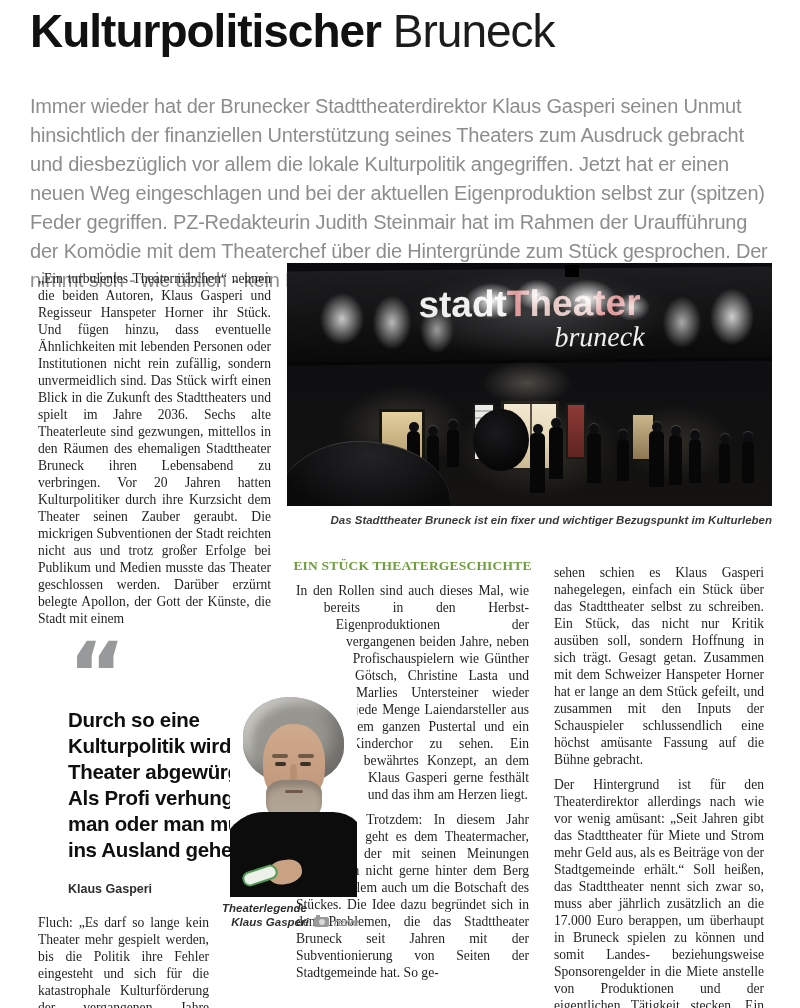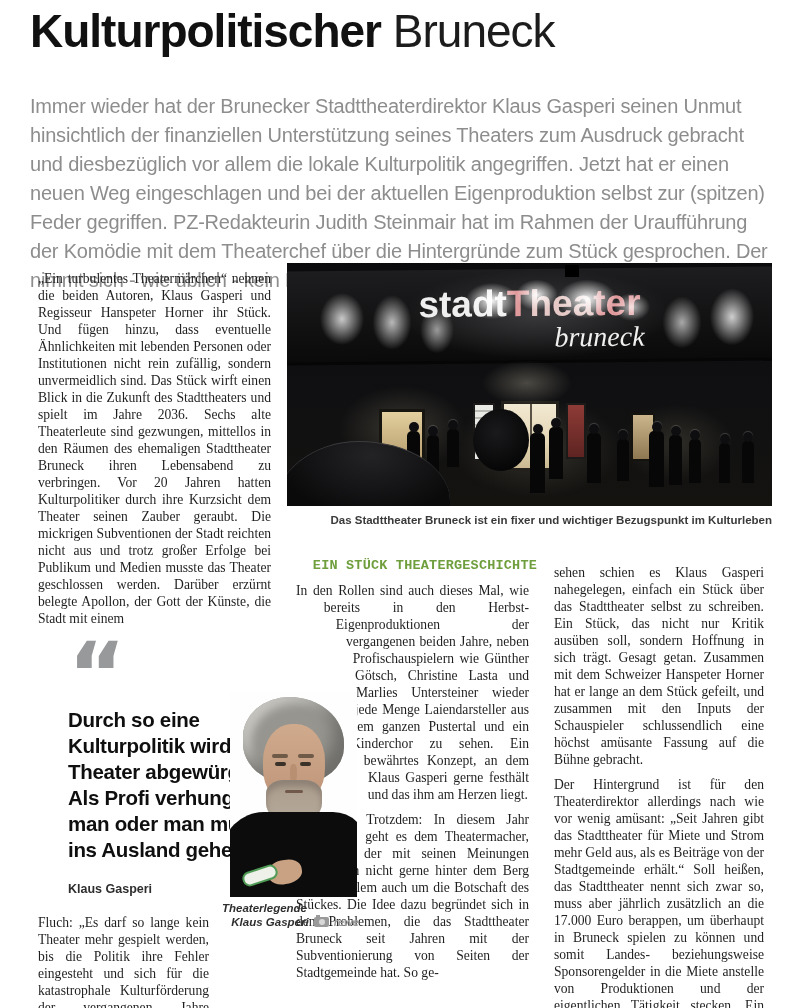--- a/index.html
+++ b/index.html
@@ -19,22 +19,22 @@
   .intro { position:absolute; left:30px; top:92px; width:742px;
     font-family:"Liberation Sans", sans-serif; font-size:20px; line-height:29px;
     color:#8d8d8d; letter-spacing:-0.2px; }
   
   .col { position:absolute; font-size:13.6px; line-height:17px; text-align:justify;
     -webkit-hyphens:auto; hyphens:auto; }
   .col p { margin:8px; }
   .col1 { left:30px;  top:262px; width:249px; height:746px; }
   .col2 { left:288px; top:548px; width:249px; height:460px; overflow:hidden; }
   .col3 { left:546px; top:556px; width:226px; height:460px; overflow:hidden; }
-  .sect-head { font-family:Liberation Mono, monospace; font-weight:bold;
-    font-size:13.5px; letter-spacing:0.2px; color:#6f9e3d; text-align:right;
+  .sect-head { font-family:Liberation Serif, serif; font-weight:bold;
+    font-size:13.5px; letter-spacing:0.2px; color:#6f9e3d; text-align:center;
     margin:9px 0 4px 0; }
   
   .pullquote { margin:18px 0 12px 38px; width:208px; text-align:left; }
   .quote-mark { font-family:"DejaVu Sans", sans-serif; font-weight:bold;
     font-size:88px; line-height:60px; height:52px; color:#97999b; overflow:visible; }
   .quote-text { font-family:"Liberation Sans", sans-serif; font-weight:bold;
     font-size:20.5px; line-height:26px; color:#0f0f0f; letter-spacing:-0.3px;
     margin-top:10px; -webkit-hyphens:auto; hyphens:auto; text-align:left; }
   .quote-attr { font-family:"Liberation Sans", sans-serif; font-weight:bold;
     font-size:12.5px; color:#2e2e2e; margin:18px 0 16px 0; }
@@ -89,21 +89,21 @@
     background:linear-gradient(180deg,#cbb58c 0%, #8d7852 100%); border:2px solid #15130e; }
   .bigshape { position:absolute; left:186px; top:146px; width:56px; height:62px;
     background:radial-gradient(circle at 42% 38%, #1a1a1c 0%, #060607 75%); border-radius:50%; }
   .person { position:absolute; background:#070708; border-radius:5px 5px 0 0; }
   .person::before { content:""; position:absolute; left:50%; top:-9px; transform:translateX(-50%);
     width:10px; height:10px; border-radius:50%; background:#0e0e10; box-shadow:0 -1px 1px rgba(200,200,200,0.25); }
   .car { position:absolute; left:-12px; top:178px; width:175px; height:75px;
     background:radial-gradient(ellipse at 55% 18%, #232326 0%, #0a0a0b 70%);
     border-radius:48% 52% 0 0 / 90% 80% 0 0; border-top:1px solid #3c3c40; }
   .photo-caption { position:absolute; left:287px; top:514px; width:485px;
-    font-family:"Liberation Sans", sans-serif; font-weight:bold; 
+    font-family:"Liberation Sans", sans-serif; font-weight:bold; font-style:italic;
     font-size:11.5px; color:#3a3a3a; text-align:right; }
   
   .portrait { position:absolute; left:230px; top:692px; width:127px; height:205px;
     background:#fefefe; overflow:hidden; }
   .pt-hair { position:absolute; left:13px; top:5px; width:101px; height:86px;
     background:#96958f; border-radius:46% 54% 42% 46%;
     box-shadow:inset -10px -12px 16px #6f6e6a, inset 8px 6px 10px #c6c5c0; }
   .pt-face { position:absolute; left:33px; top:32px; width:62px; height:80px;
     background:linear-gradient(180deg,#d0aa8d 0%, #c49b7e 70%, #b68f73 100%);
     border-radius:46% 46% 44% 44%; }

